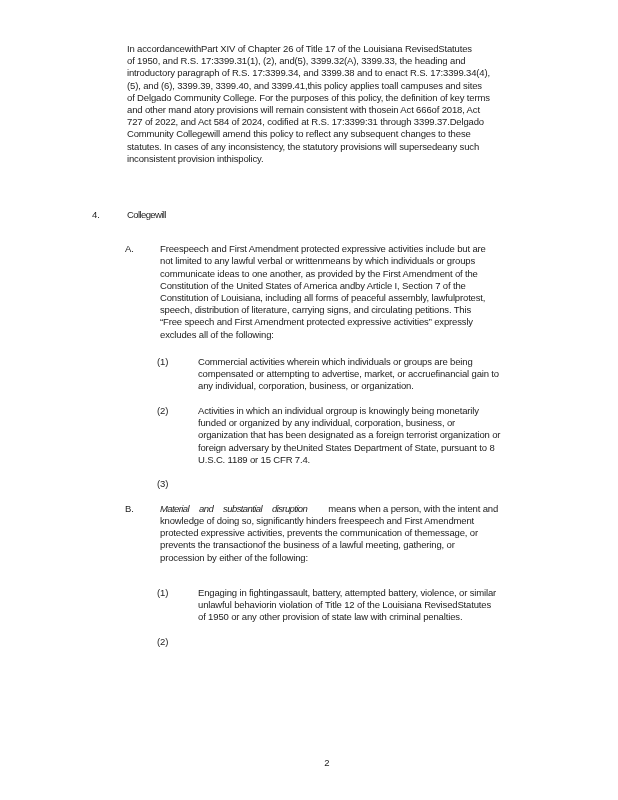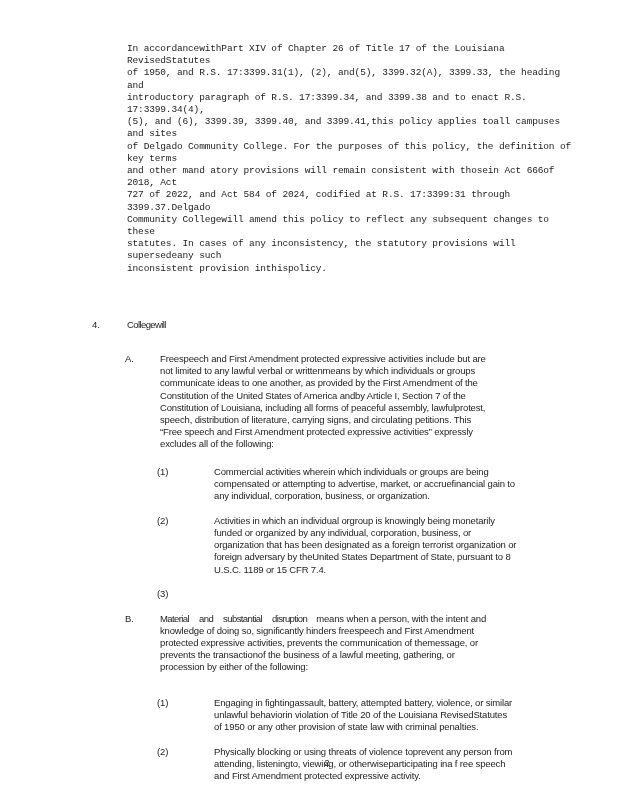--- a/index.html
+++ b/index.html
@@ -13,37 +13,36 @@
     line-height: 12.2px;
     letter-spacing: -0.15px;
     color: #1c1c1c;
     overflow: hidden;
   }
   .content { position: absolute; left: 92px; top: 0; width: 486px; }
   .intro {
     margin: 43px 0 0 35px;
     width: 445px;
     white-space: pre-line;
-    font-family: Liberation Mono, monospace;
   }
   .section-row { display: flex; margin-top: 44px; }
   .section-number { width: 35px; flex: none; }
   .section-title { letter-spacing: -0.6px; }
   .items { margin-top: 22px; }
   .item + .item { margin-top: 12px; }
   .item-row { display: flex; margin-left: 33px; }
   .item-label { width: 35px; flex: none; }
   .item-body { width: 402px; white-space: pre-line; }
-  .term { letter-spacing: -0.6px; word-spacing: 8px; margin-right: 9px; }
+  .term { letter-spacing: -0.6px; word-spacing: 8px; margin-right: 21px; font-style: italic; }
   .subitems { margin-top: 15px; }
   .item-1 .subitems { margin-top: 23px; }
   .subitem { display: flex; margin-left: 65px; }
   .subitem + .subitem { margin-top: 12.5px; }
   .subitem-label { width: 41px; flex: none; }
-  .subitem-text { width: 362px; white-space: pre-line; margin-left: 16px; }
+  .subitem-text { width: 362px; white-space: pre-line; }
   .page-number {
     position: absolute;
     top: 757px;
     left: 92px;
     width: 470px;
     text-align: center;
     letter-spacing: 0;
   }
 </style>
 </head>
@@ -107,28 +106,25 @@
             <div class="item-body"><span class="term">Material and substantial disruption</span>means when a person, with the intent and
 knowledge of doing so, significantly hinders freespeech and First Amendment
 protected expressive activities, prevents the communication of themessage, or
 prevents the transactionof the business of a lawful meeting, gathering, or
 procession by either of the following:</div>
           </div>
           <div class="subitems">
             <div class="subitem">
               <div class="subitem-label">(1)</div>
               <div class="subitem-text">Engaging in fightingassault, battery, attempted battery, violence, or similar
-unlawful behaviorin violation of Title 20 of the Louisiana RevisedStatutes
+unlawful behaviorin violation of Title 12 of the Louisiana RevisedStatutes
 of 1950 or any other provision of state law with criminal penalties.</div>
             </div>
             <div class="subitem">
               <div class="subitem-label">(2)</div>
-              <div class="subitem-text">Physically blocking or using threats of violence toprevent any person from
-attending, listeningto, viewing, or otherwiseparticipating ina f ree speech
-and First Amendment protected expressive activity.</div>
             </div>
           </div>
         </div>
       </div>
 
   </div>
 
   <div class="page-number">2</div>
 </div>
 

